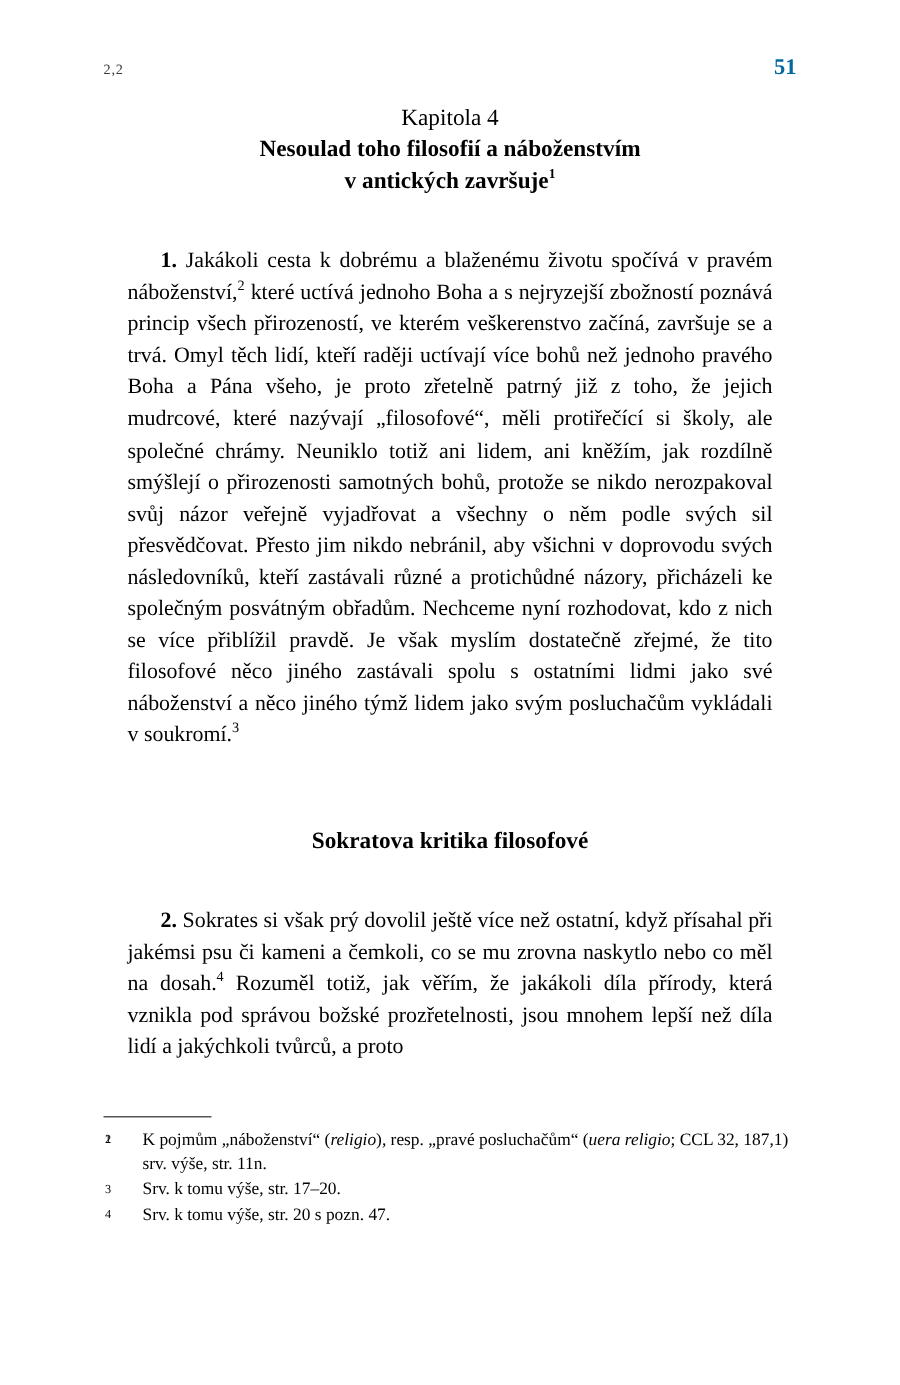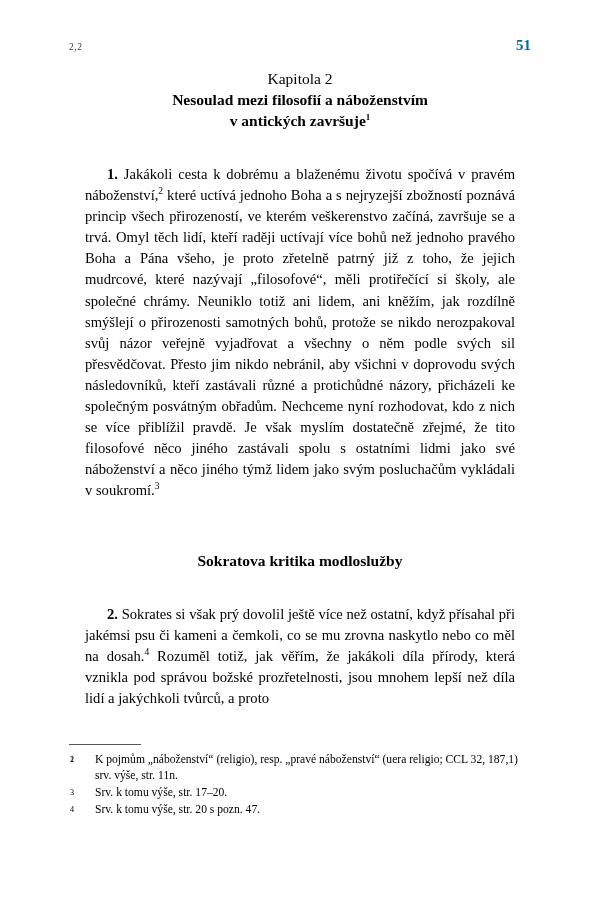--- a/index.html
+++ b/index.html
@@ -131,66 +131,67 @@
   }
   .fn-marker {
     position: absolute;
     left: 1px;
     top: 0;
     font-size: 8.2px;
     vertical-align: super;
     line-height: 15px;
   }
   .fn-item .it {
+    font-style: italic;
     text-align: right;
   }
 </style>
 </head>
 <body>
 
 <div class="page">
 
   <div class="running-head">
     <span class="rh-left">2,2</span>
     <span class="rh-right">51</span>
   </div>
 
   <div class="content">
 
     <div class="chapter-block">
-      <div class="chapter-label">Kapitola 2</div>
+      <div class="chapter-label">Kapitola 4</div>
       <div class="chapter-title">
-        <span>Nesoulad mezi filosofií a náboženstvím</span><br>
+        <span>Nesoulad toho filosofií a náboženstvím</span><br>
         <span>v antických završuje</span><span class="sup">1</span>
       </div>
     </div>
 
     <div class="gap-title-to-body"></div>
 
     <p class="para para-first">
       <span class="num">1.</span><span> Jakákoli cesta k dobrému a blaženému životu spočívá v pravém náboženství,</span><span class="sup">2</span><span> které uctívá jednoho Boha a s nejryzejší zbožností poznává princip všech přirozeností, ve kterém veškerenstvo začíná, završuje se a trvá. Omyl těch lidí, kteří raději uctívají více bohů než jednoho pravého Boha a Pána všeho, je proto zřetelně patrný již z toho, že jejich mudrcové, které nazývají „filosofové“, měli protiřečící si školy, ale společné chrámy. Neuniklo totiž ani lidem, ani kněžím, jak rozdílně smýšlejí o přirozenosti samotných bohů, protože se nikdo nerozpakoval svůj názor veřejně vyjadřovat a všechny o něm podle svých sil přesvědčovat. Přesto jim nikdo nebránil, aby všichni v doprovodu svých následovníků, kteří zastávali různé a protichůdné názory, přicházeli ke společným posvátným obřadům. Nechceme nyní rozhodovat, kdo z nich se více přiblížil pravdě. Je však myslím dostatečně zřejmé, že tito filosofové něco jiného zastávali spolu s ostatními lidmi jako své náboženství a něco jiného týmž lidem jako svým posluchačům vykládali v soukromí.</span><span class="sup">3</span>
     </p>
 
     <div class="gap-body-to-chapter2"></div>
 
     <div class="chapter-block">
-      <div class="chapter-title">Sokratova kritika modloslužby</div>
+      <div class="chapter-title">Sokratova kritika filosofové</div>
     </div>
 
     <div class="gap-chapter2-to-body"></div>
 
     <p class="para para-first">
       <span class="num">2.</span><span> Sokrates si však prý dovolil ještě více než ostatní, když přísahal při jakémsi psu či kameni a čemkoli, co se mu zrovna naskytlo nebo co měl na dosah.</span><span class="sup">4</span><span> Rozuměl totiž, jak věřím, že jakákoli díla přírody, která vznikla pod správou božské prozřetelnosti, jsou mnohem lepší než díla lidí a jakýchkoli tvůrců, a proto</span>
     </p>
 
   </div>
 
   <div class="footnotes">
     <div class="fn-rule"></div>
     <ul class="fn-list">
         <li class="fn-item"><span class="fn-marker">1</span></li>
-        <li class="fn-item"><span class="fn-marker">2</span><span><span>K pojmům „náboženství“ (</span><span class="it">religio</span><span>), resp. „pravé náboženství“ (</span><span class="it">uera religio</span><span>; CCL 32, 187,1) srv. výše, str. 11n.</span></span></li>
+        <li class="fn-item"><span class="fn-marker">2</span><span><span>K pojmům „náboženství“ (</span><span class="it">religio</span><span>), resp. „pravé posluchačům“ (</span><span class="it">uera religio</span><span>; CCL 32, 187,1) srv. výše, str. 11n.</span></span></li>
         <li class="fn-item"><span class="fn-marker">3</span><span><span>Srv. k tomu výše, str. 17–20.</span></span></li>
         <li class="fn-item"><span class="fn-marker">4</span><span><span>Srv. k tomu výše, str. 20 s pozn. 47.</span></span></li>
       </ul>
   </div>
 
 </div>
 
 </body></html>

